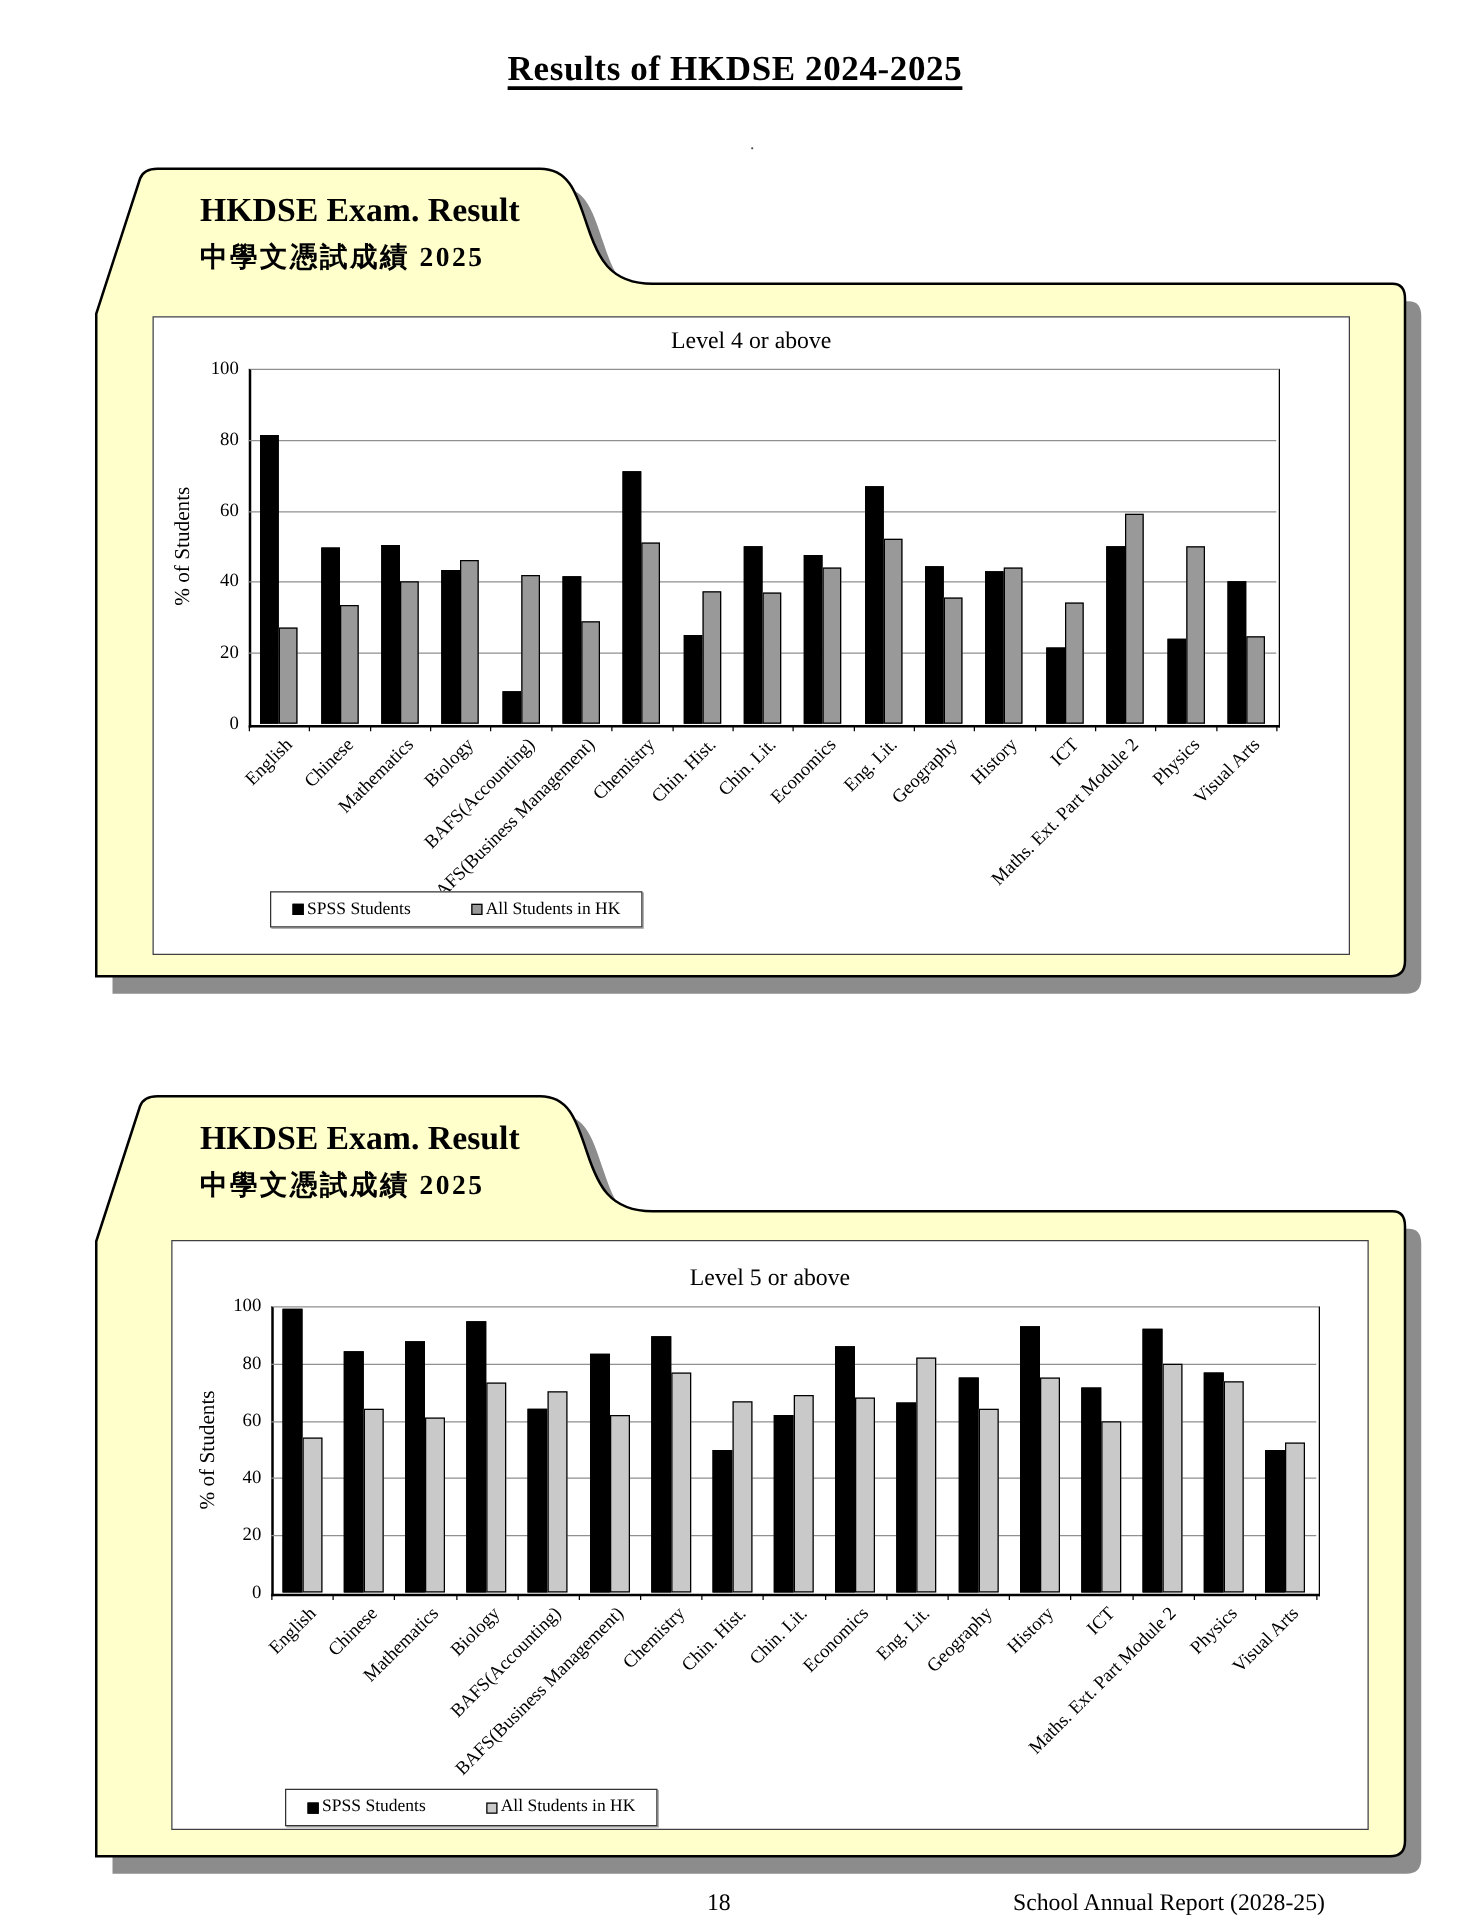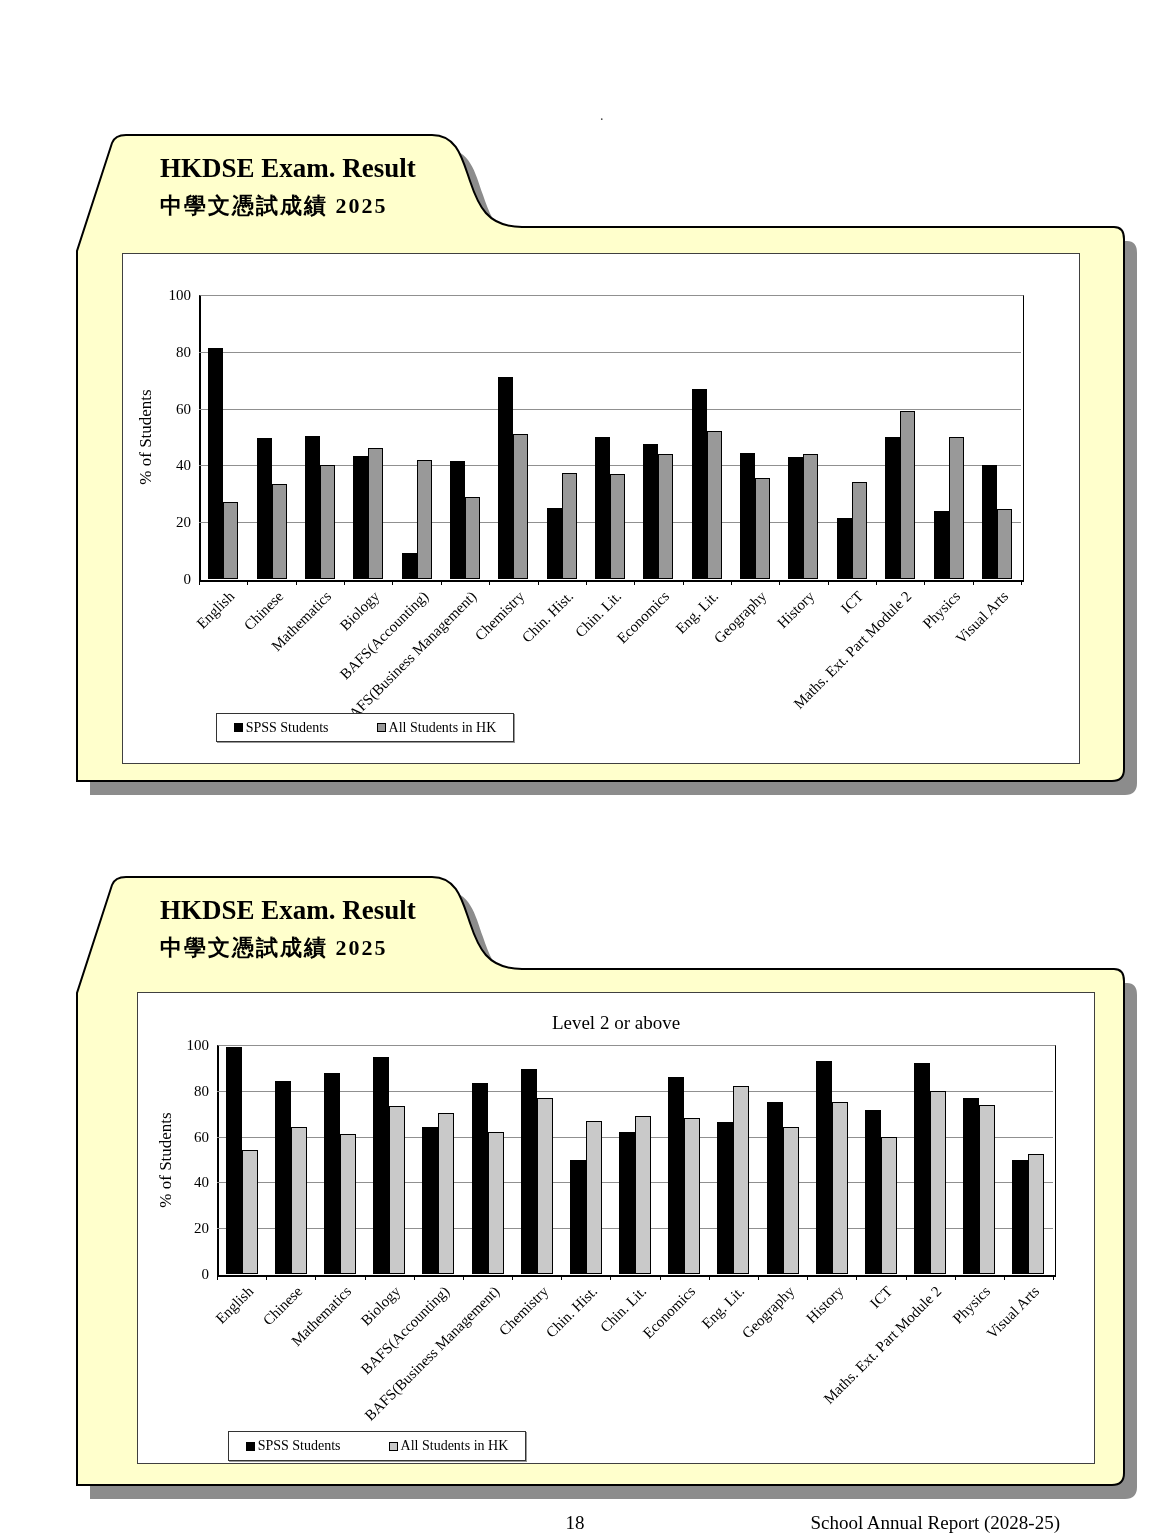--- a/index.html
+++ b/index.html
@@ -31,32 +31,36 @@
   .lsw{width:9px;height:9px;border:1px solid #000;box-sizing:border-box;}
   .footer{position:absolute;top:1512px;left:0;width:1176px;font-size:19px;}
   .pagenum{position:absolute;left:535px;width:80px;text-align:center;}
   .reportlbl{position:absolute;right:116px;}
 </style>
 </head>
 <body>
 
 <div class="page">
 
+  <div class="page-title">
+    <span>Results of HKDSE 2024-2025</span>
+  </div>
   <div class="stray">.</div>
 
   <div class="folder" style="left:72px;top:133px;width:1072px;height:668px;">
     <svg width="1072" height="668" viewBox="0 0 1072 668">
       <path transform="translate(13,14)" d="M 5,648 L 5,118 L 40,10 Q 43,2 54,2 L 360,2 C 385,2 390,25 398,48 C 406,72 415,94 450,94 L 1042,94 Q 1052,94 1052,106 L 1052,636 Q 1052,648 1040,648 Z" fill="#8C8C8C"></path>
       <path stroke="#000" stroke-width="2" d="M 5,648 L 5,118 L 40,10 Q 43,2 54,2 L 360,2 C 385,2 390,25 398,48 C 406,72 415,94 450,94 L 1042,94 Q 1052,94 1052,106 L 1052,636 Q 1052,648 1040,648 Z" fill="#FFFFCC"></path>
     </svg>
     <div class="folder-title">
       <div class="en">HKDSE Exam. Result</div>
       <div class="zh">中學文憑試成績  2025</div>
     </div>
     <div class="chart-box" id="chart-0" style="left:50px;top:120px;width:956px;height:509px;">
+        <div class="chart-title" style="top: 8px;">Level 4 or above</div>
         <div class="plot" style="left: 76px; top: 41px; width: 822px; height: 284px;"></div>
         <div class="ytick" style="left: 18px; top: 316px;">0</div>
         <div class="gline" style="left: 76px; top: 268.2px; width: 822px;"></div>
         <div class="ytick" style="left: 18px; top: 259.2px;">20</div>
         <div class="gline" style="left: 76px; top: 211.4px; width: 822px;"></div>
         <div class="ytick" style="left: 18px; top: 202.4px;">40</div>
         <div class="gline" style="left: 76px; top: 154.6px; width: 822px;"></div>
         <div class="ytick" style="left: 18px; top: 145.6px;">60</div>
         <div class="gline" style="left: 76px; top: 97.8px; width: 822px;"></div>
         <div class="ytick" style="left: 18px; top: 88.8px;">80</div>
@@ -147,21 +151,21 @@
   <div class="folder" style="left:72px;top:875px;width:1072px;height:630px;">
     <svg width="1072" height="630" viewBox="0 0 1072 630">
       <path transform="translate(13,14)" d="M 5,610 L 5,118 L 40,10 Q 43,2 54,2 L 360,2 C 385,2 390,25 398,48 C 406,72 415,94 450,94 L 1042,94 Q 1052,94 1052,106 L 1052,598 Q 1052,610 1040,610 Z" fill="#8C8C8C"></path>
       <path stroke="#000" stroke-width="2" d="M 5,610 L 5,118 L 40,10 Q 43,2 54,2 L 360,2 C 385,2 390,25 398,48 C 406,72 415,94 450,94 L 1042,94 Q 1052,94 1052,106 L 1052,598 Q 1052,610 1040,610 Z" fill="#FFFFCC"></path>
     </svg>
     <div class="folder-title">
       <div class="en">HKDSE Exam. Result</div>
       <div class="zh">中學文憑試成績  2025</div>
     </div>
     <div class="chart-box" id="chart-1" style="left:65px;top:117px;width:956px;height:470px;">
-        <div class="chart-title" style="top: 19px;">Level 2 or above</div>
+        <div class="chart-title" style="top: 19px;">Level 5 or above</div>
         <div class="plot" style="left: 79px; top: 52px; width: 836px; height: 229px;"></div>
         <div class="ytick" style="left: 21px; top: 272px;">0</div>
         <div class="gline" style="left: 79px; top: 235.2px; width: 836px;"></div>
         <div class="ytick" style="left: 21px; top: 226.2px;">20</div>
         <div class="gline" style="left: 79px; top: 189.4px; width: 836px;"></div>
         <div class="ytick" style="left: 21px; top: 180.4px;">40</div>
         <div class="gline" style="left: 79px; top: 143.6px; width: 836px;"></div>
         <div class="ytick" style="left: 21px; top: 134.6px;">60</div>
         <div class="gline" style="left: 79px; top: 97.8px; width: 836px;"></div>
         <div class="ytick" style="left: 21px; top: 88.8px;">80</div>

